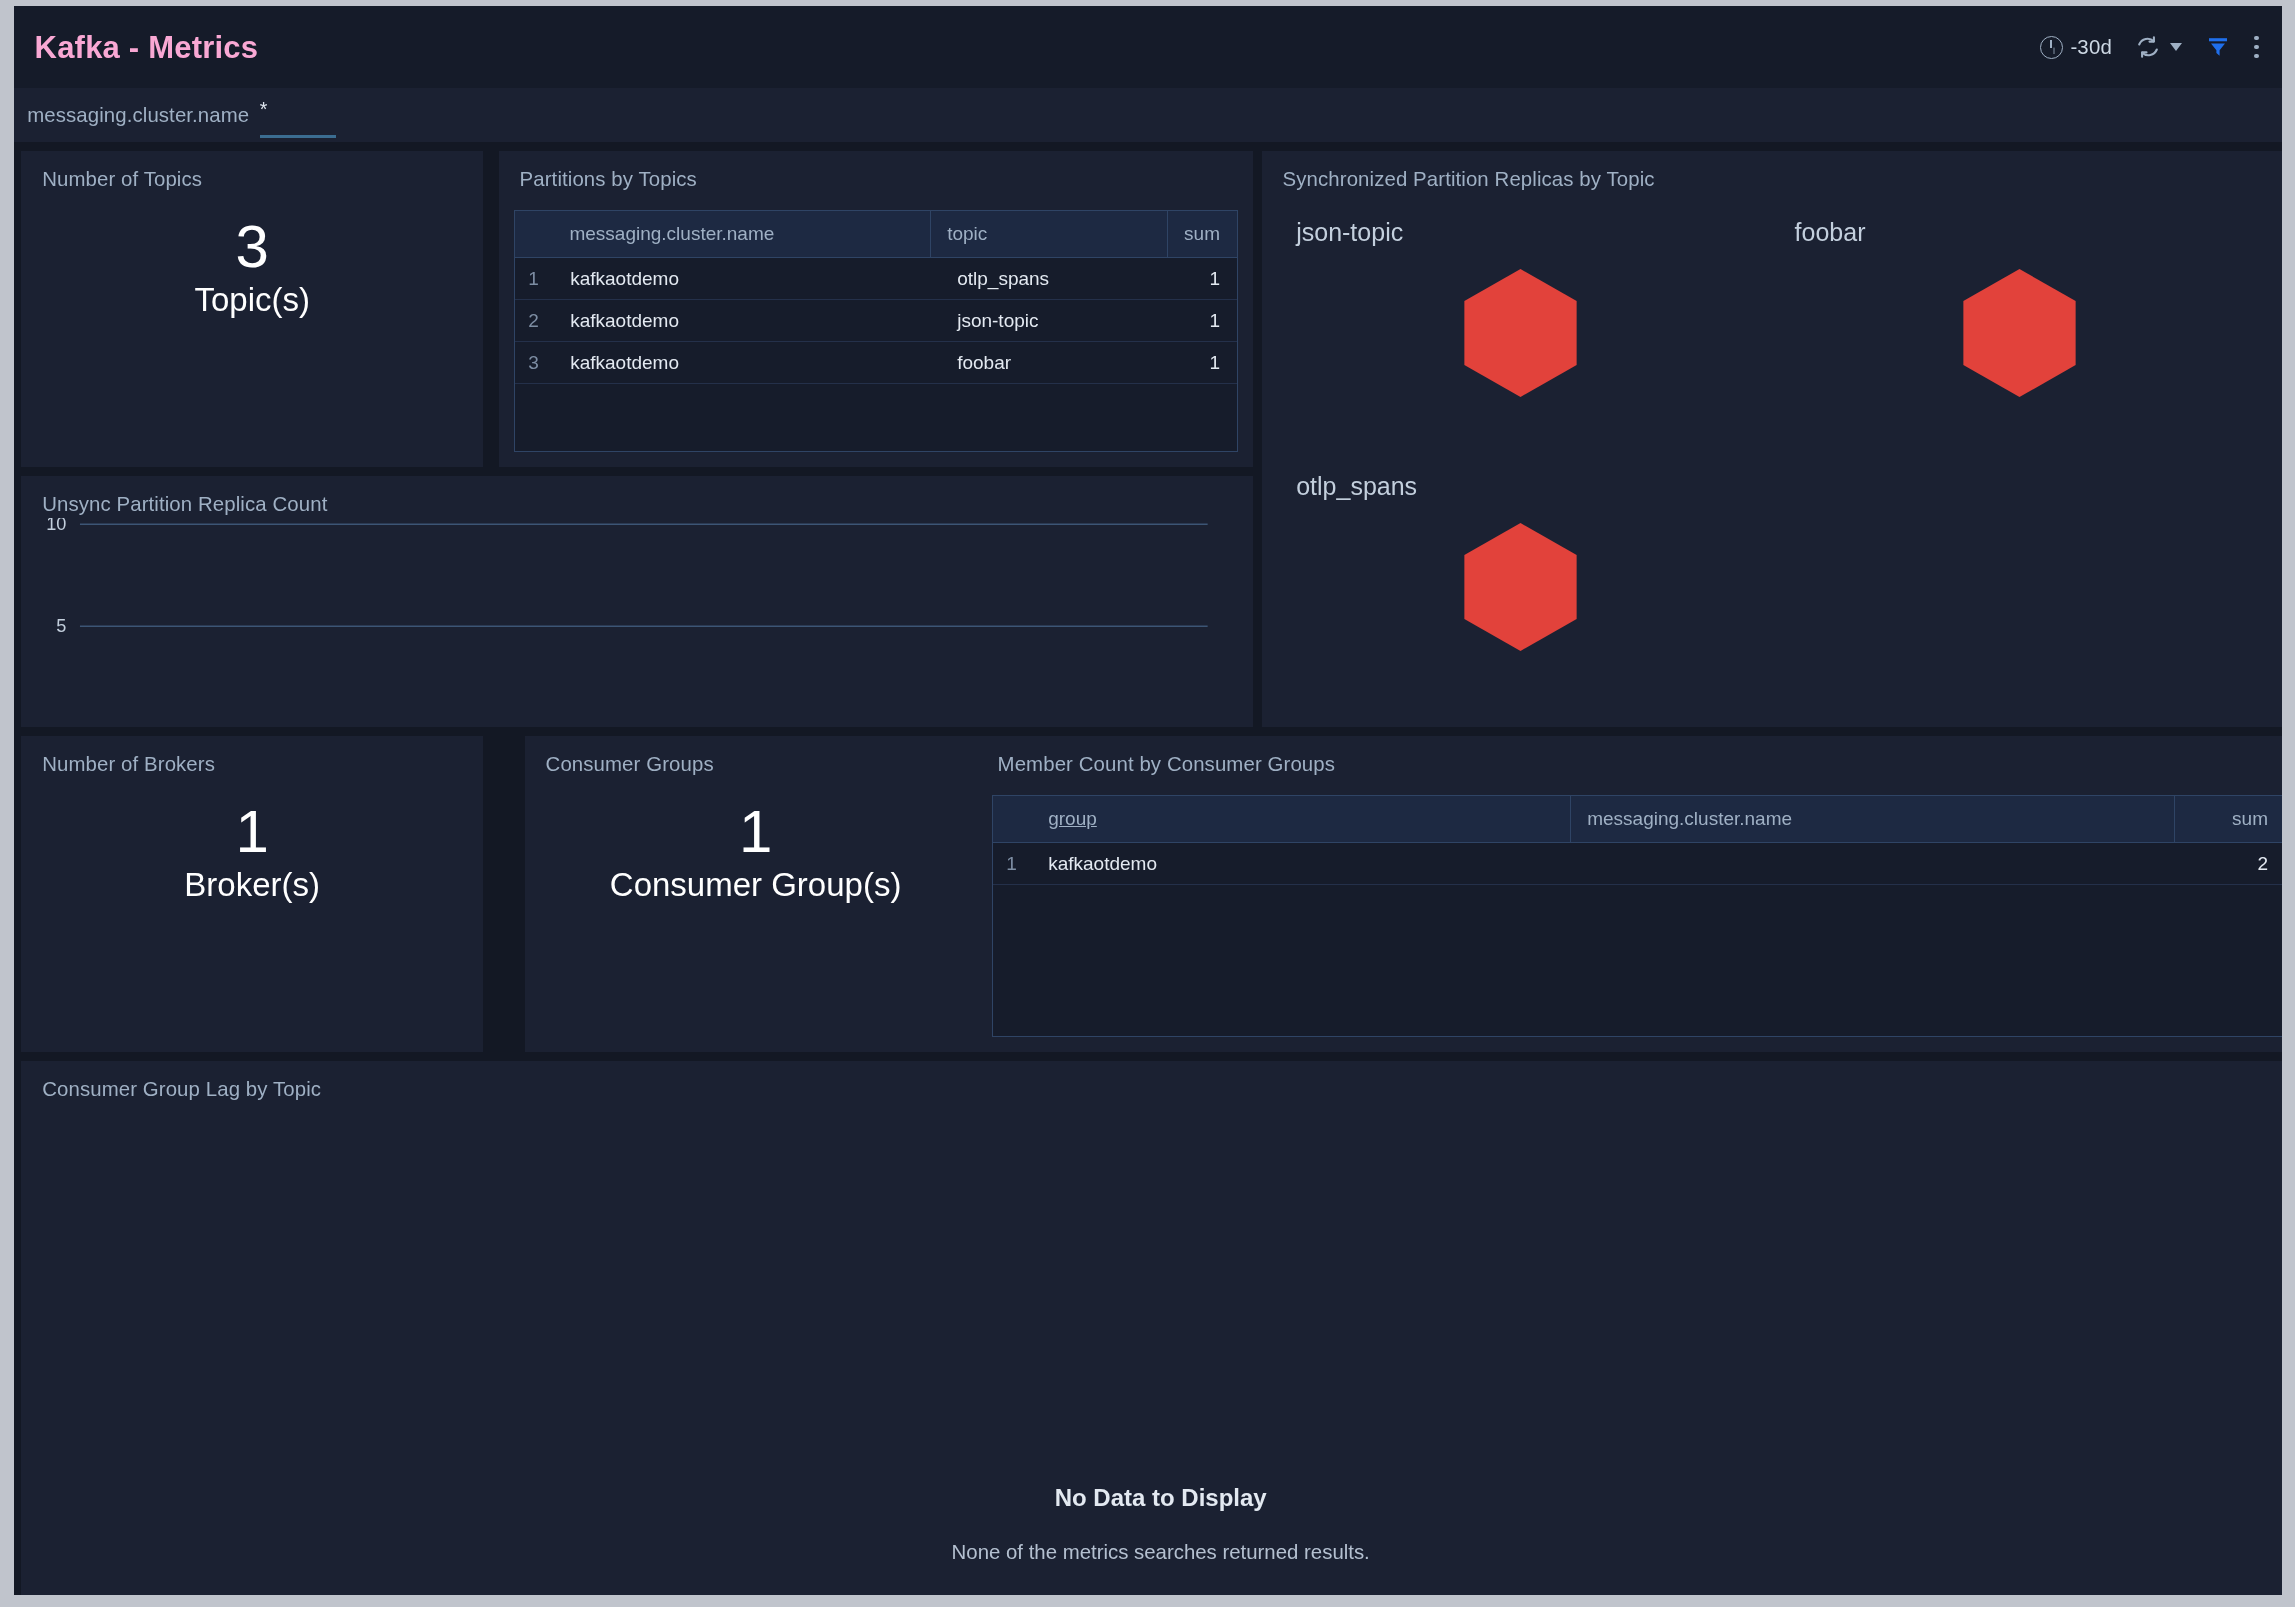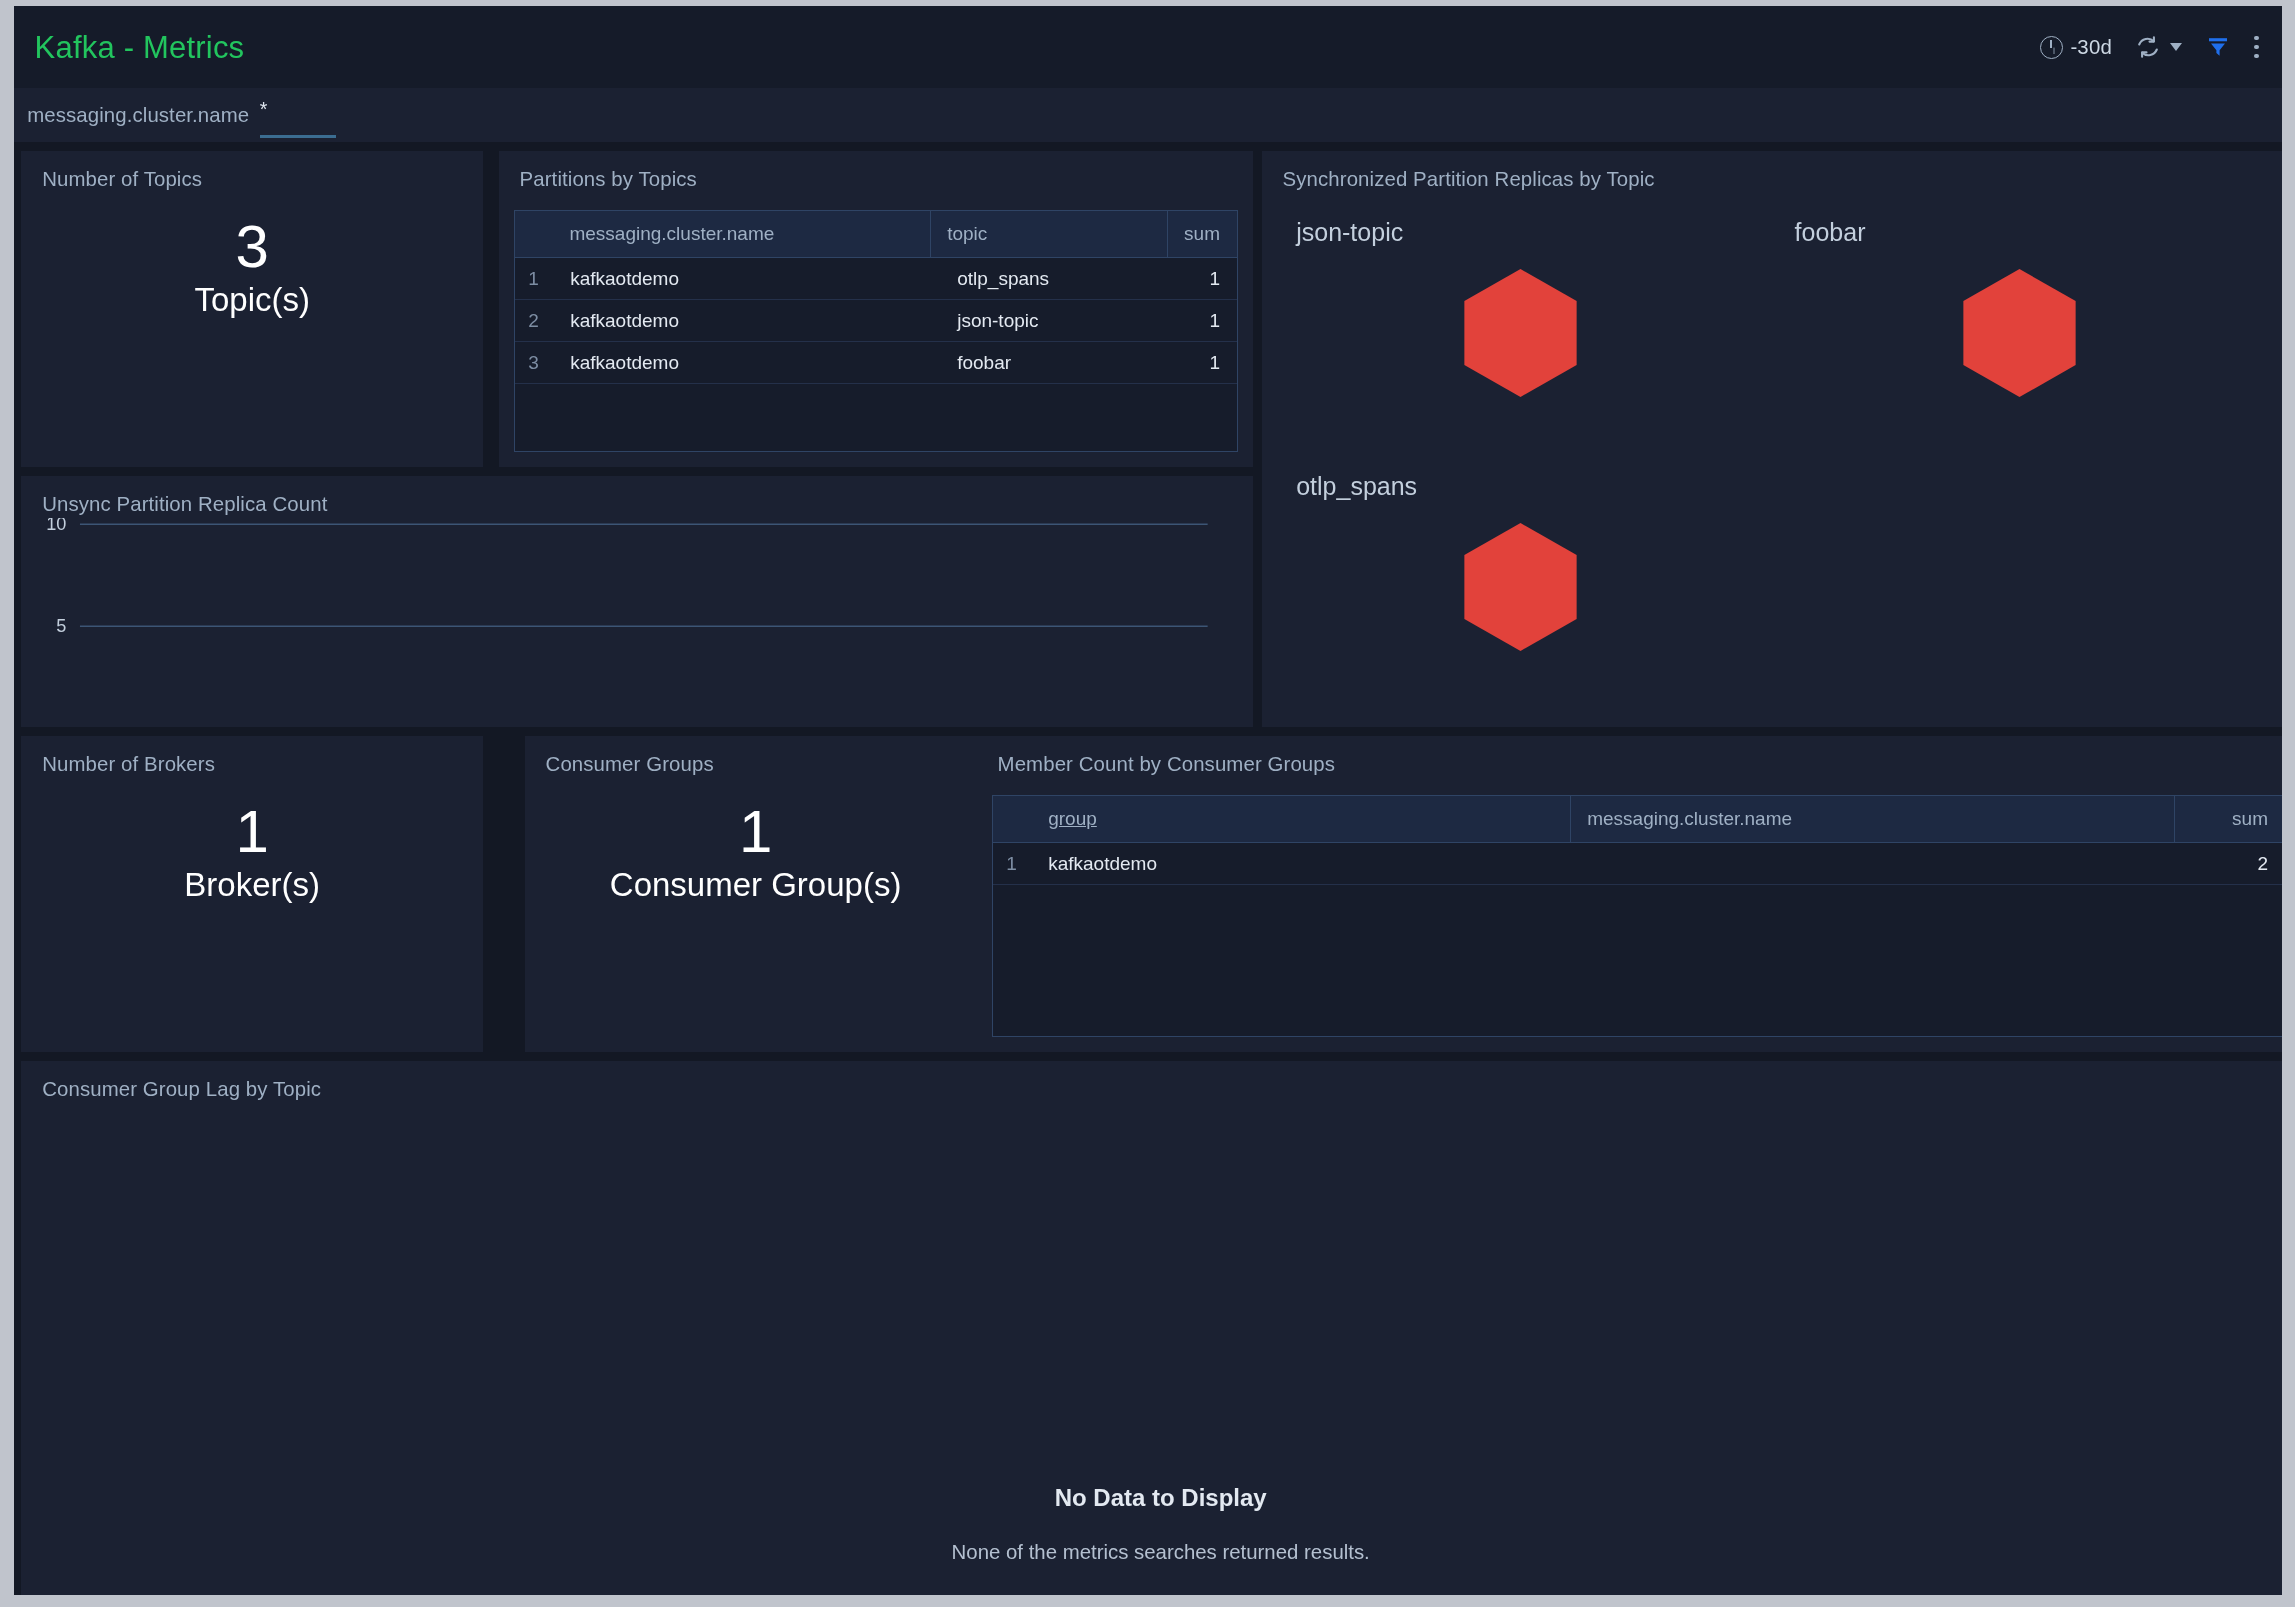--- a/index.html
+++ b/index.html
@@ -22,22 +22,22 @@
   .header {
     position: relative;
     height: 82px;
     background: #151b29;
     display: flex;
     align-items: center;
     padding: 0 23px 0 21px;
   }
   .dash-title {
     font-size: 31px;
-    font-weight: 400;
-    color: #22c55e;
+    font-weight: 700;
+    color: #f9a8d4;
     letter-spacing: 0.2px;
     line-height: 1;
   }
   .header-tools {
     margin-left: auto;
     display: flex;
     align-items: center;
     gap: 23px;
   }
   .tool { display: flex; align-items: center; gap: 7.6px; color: #9fb0c4; }

